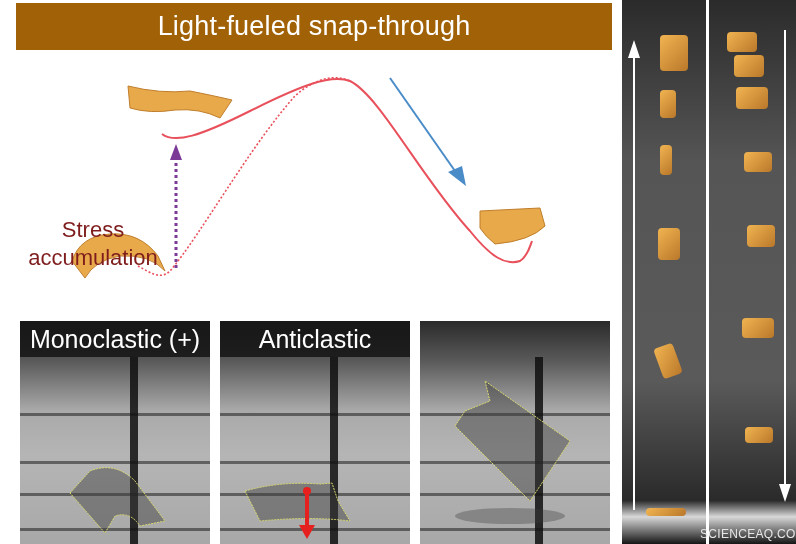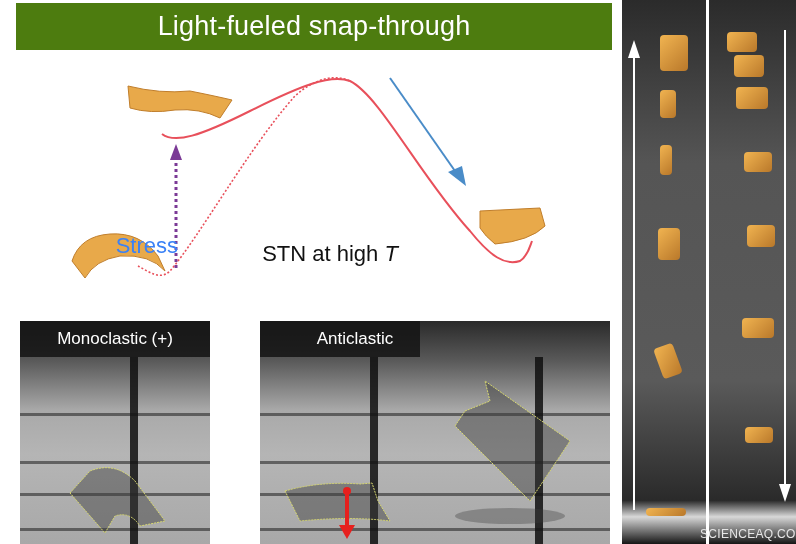--- a/index.html
+++ b/index.html
@@ -1,27 +1,27 @@
 <!DOCTYPE html>
 <html><head>
 <meta charset="utf-8">
 <style>
   html,body{margin:0;padding:0;background:#fff;}
   body{width:796px;height:544px;position:relative;overflow:hidden;font-family:"Liberation Sans",sans-serif;}
-  .banner{position:absolute;left:16px;top:3px;width:596px;height:47px;background:#4d7c0f;color:#fff;
+  .banner{position:absolute;left:16px;top:3px;width:596px;height:47px;background:#a16207;color:#fff;
     display:flex;align-items:center;justify-content:center;font-size:27px;letter-spacing:0.2px;}
   .diagram{position:absolute;left:0;top:56px;width:615px;height:255px;}
   .lbl{position:absolute;font-size:22px;line-height:28px;text-align:center;}
-  .stress{left:8px;top:176px;width:170px;color:#3b82f6;text-align:right;}
+  .stress{left:8px;top:160px;width:170px;color:#7f1d1d;}
   .stn{left:225px;top:184px;width:210px;color:#111;}
   .stn i{font-style:italic;}
   .panel{position:absolute;top:321px;width:190px;height:223px;overflow:hidden;
     background:linear-gradient(#2a2a2a 0%,#5a5a5a 18%,#a9a9a9 40%,#b5b5b5 60%,#a8a8a8 100%);}
   .panel .title{position:absolute;left:0;top:0;width:100%;height:36px;background:rgba(20,20,20,0.85);
-    color:#fff;font-size:17px;display:flex;align-items:center;justify-content:center;white-space:nowrap;}
+    color:#fff;font-size:25px;display:flex;align-items:center;justify-content:center;white-space:nowrap;}
   .hline{position:absolute;left:0;width:100%;height:3px;background:rgba(30,30,30,0.55);}
   .vline{position:absolute;top:36px;width:8px;height:190px;background:rgba(15,15,15,0.85);}
   .hitting{position:absolute;left:20px;top:95px;color:#fff;font-size:24px;}
   .right{position:absolute;left:622px;top:0;width:174px;height:544px;
     background:linear-gradient(#2b2b2b 0%,#555 30%,#5a5a5a 70%,#2a2a2a 92%,#d8d8d8 95%,#151515 100%);overflow:hidden;}
   .divider{position:absolute;left:84px;top:0;width:3px;height:544px;background:#fff;}
   .wm{position:absolute;left:78px;top:527px;color:#e6e6e6;font-size:12px;letter-spacing:0.3px;}
   .piece{position:absolute;background:linear-gradient(135deg,#f1b451,#b9782a);border-radius:4px;}
 </style>
 </head>
@@ -43,39 +43,39 @@
 
     <line x1="390" y1="22" x2="455" y2="115" stroke="#4a8cc8" stroke-width="2"></line>
     <polygon points="448,116 462,110 466,130" fill="#4a8cc8"></polygon>
 
     <path d="M128 30 Q160 38 190 35 Q215 40 232 44 L220 62 Q200 52 175 54 Q150 58 130 52 Z" fill="#e8a94a" stroke="#c07e2c"></path>
     <path d="M72 205 Q80 180 110 178 Q140 176 158 200 L165 215 Q150 198 120 200 Q95 204 85 222 Z" fill="#e8a94a" stroke="#c07e2c"></path>
     <path d="M480 155 L540 152 L545 170 Q530 185 495 188 Q485 180 480 172 Z" fill="#e8a94a" stroke="#c07e2c"></path>
   </svg>
   <div class="lbl stress">
     <div>Stress</div>
+    <div>accumulation</div>
   </div>
   <div class="lbl stn">
-    <div><span>STN at high</span> <i>T</i></div>
   </div>
 </div>
 
 <div class="panel" style="left:20px;">
   <div class="hline" style="top:92px"></div>
     <div class="hline" style="top:140px"></div>
     <div class="hline" style="top:172px"></div>
     <div class="hline" style="top:207px"></div>
   <div class="vline" style="left:110px"></div>
   <svg style="position:absolute;left:0;top:0" width="190" height="223">
     <path d="M50 172 L70 150 Q95 140 115 160 L145 200 L120 205 Q110 190 95 195 L85 212 Z" fill="rgba(60,60,60,0.45)" stroke="#d8d870" stroke-dasharray="2,1"></path>
   </svg>
   <div class="title">Monoclastic (+)</div>
 </div>
 
-<div class="panel" style="left:220px;margin-left:40px;">
+<div class="panel" style="left:220px;">
   <div class="hline" style="top:92px"></div>
     <div class="hline" style="top:140px"></div>
     <div class="hline" style="top:172px"></div>
     <div class="hline" style="top:207px"></div>
   <div class="vline" style="left:110px"></div>
   <svg style="position:absolute;left:0;top:0" width="190" height="223">
     <path d="M25 170 Q60 160 100 163 L112 162 L118 180 L130 200 Q90 195 40 200 Z" fill="rgba(60,60,60,0.45)" stroke="#d8d870" stroke-dasharray="2,1"></path>
     <line x1="87" y1="168" x2="87" y2="206" stroke="#e6201e" stroke-width="4"></line>
     <circle cx="87" cy="170" r="4" fill="#e6201e"></circle>
     <polygon points="79,204 95,204 87,218" fill="#e6201e"></polygon>

